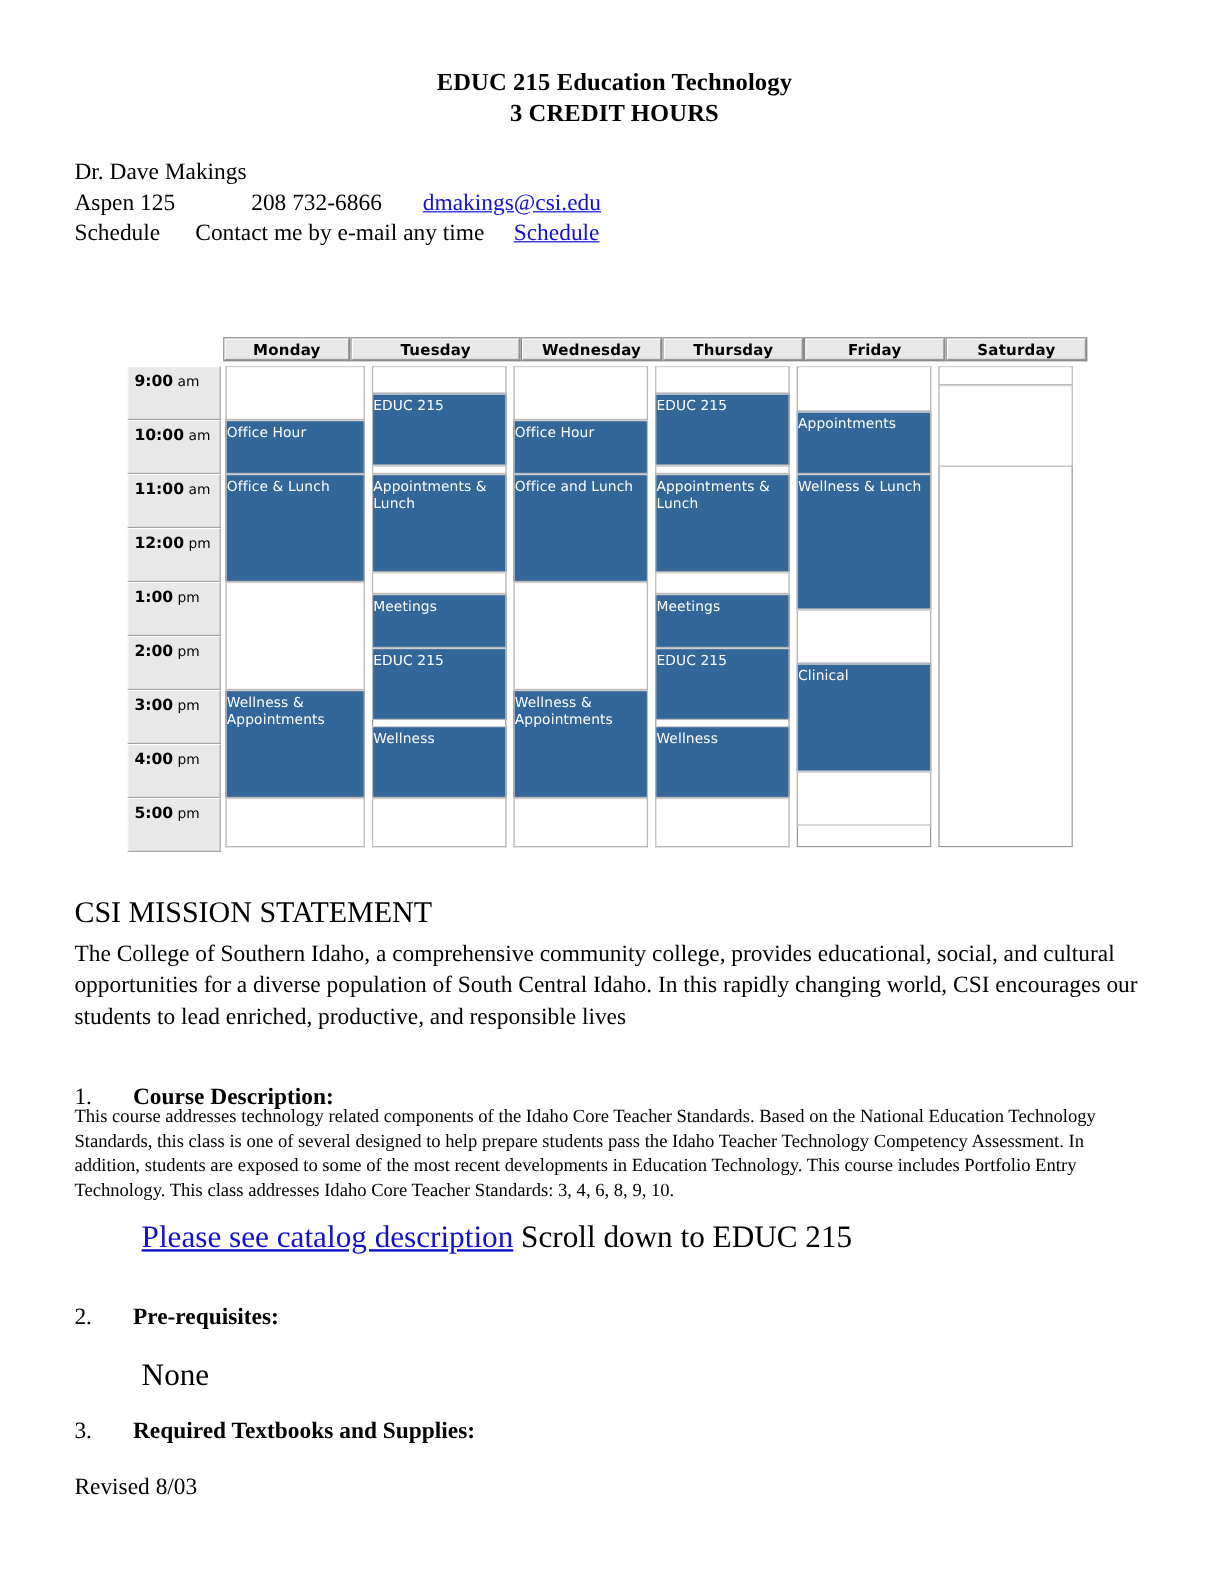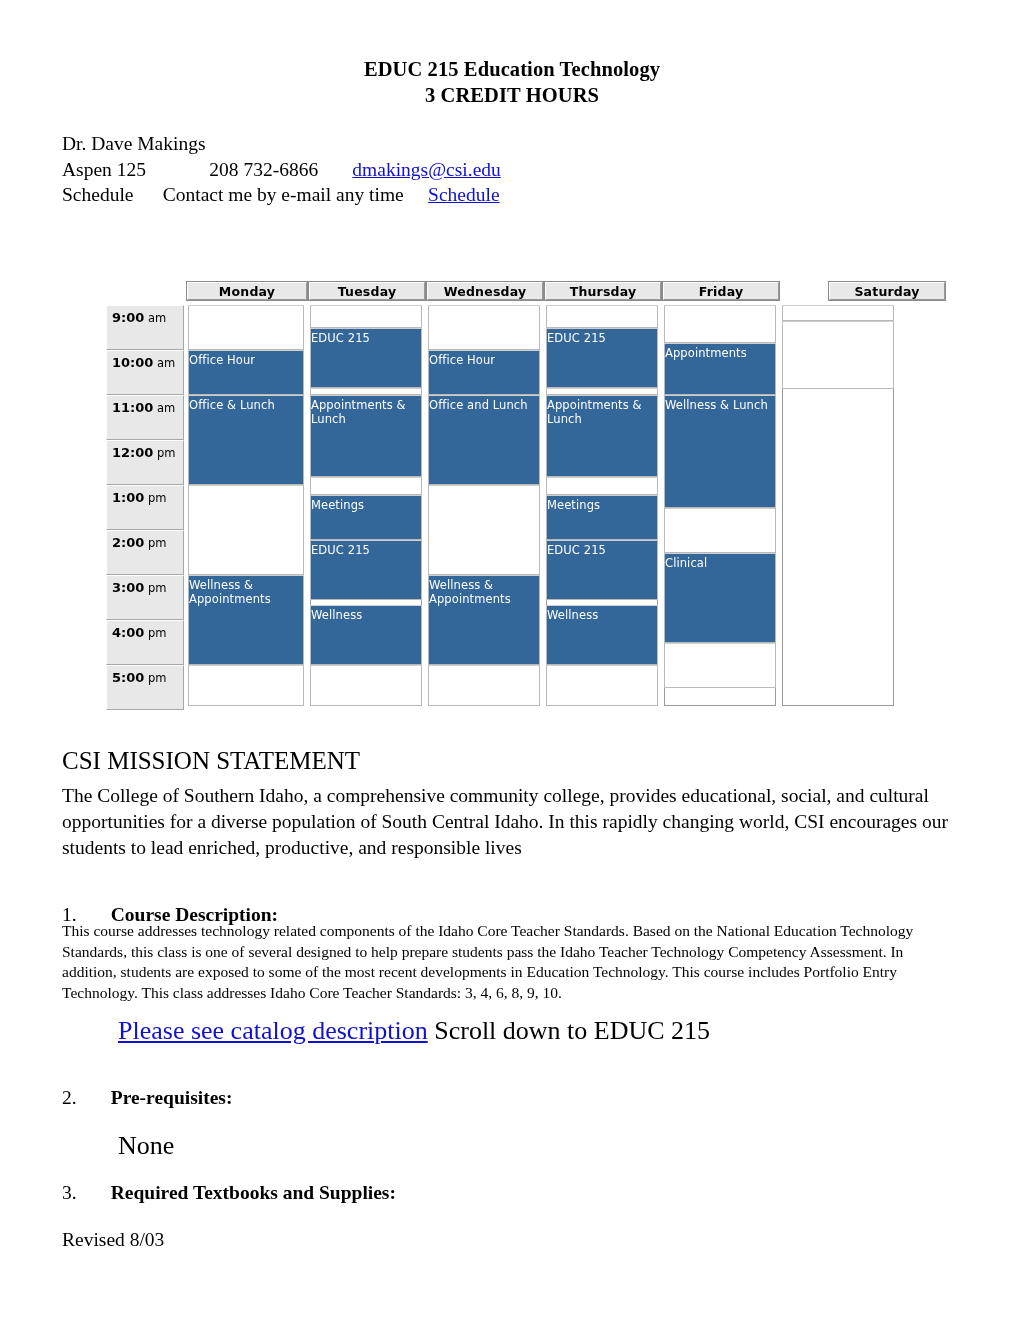--- a/index.html
+++ b/index.html
@@ -82,26 +82,26 @@
     box-sizing: border-box;
     outline: 1px solid #8a8a8a;
     outline-offset: -1px;
     font-size: 12.5px;
     font-weight: bold;
     color: #000000;
     text-align: center;
     line-height: 17px;
     letter-spacing: 0.2px;
   }
-  .day-cell.d0 { width: 122px; }
-  .day-cell.d1 { width: 118px; }
+  .day-cell.d0 { width: 106px; }
+  .day-cell.d1 { width: 142px; }
   .day-cell.d2 { width: 118px; }
   .day-cell.d3 { width: 118px; }
   .day-cell.d4 { width: 118px; }
-  .day-cell.d5 { width: 118px; margin-left: 48px; }
+  .day-cell.d5 { width: 118px; }
 
   
   .time-col {
     position: absolute;
     left: 0px;
     top: 24px;
     width: 78px;
     height: 405px;
   }
   .time-cell {

